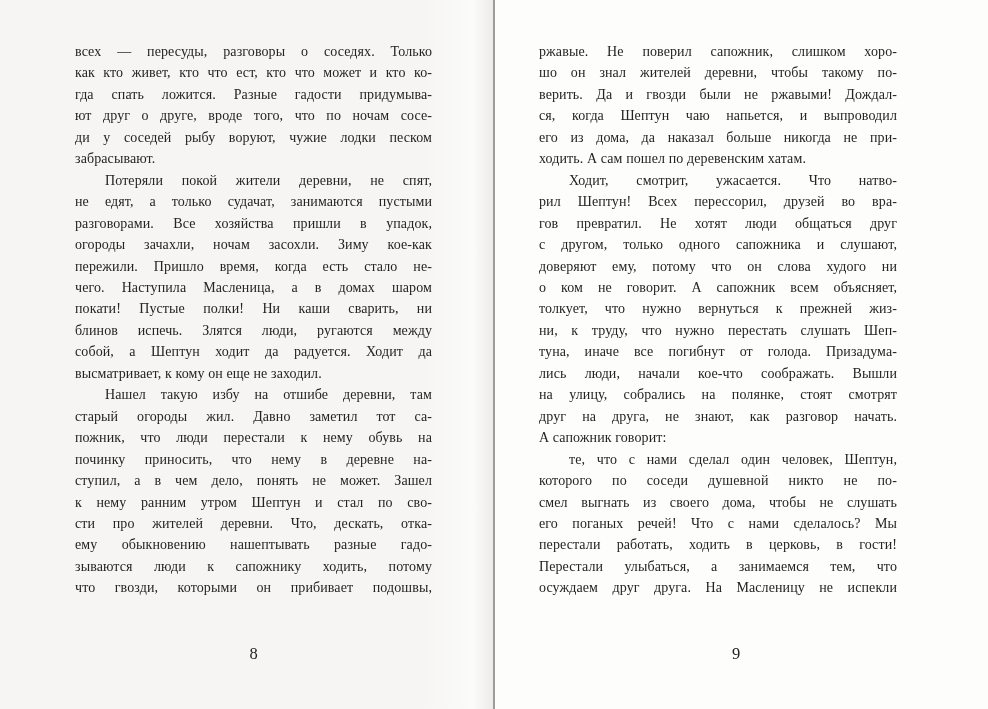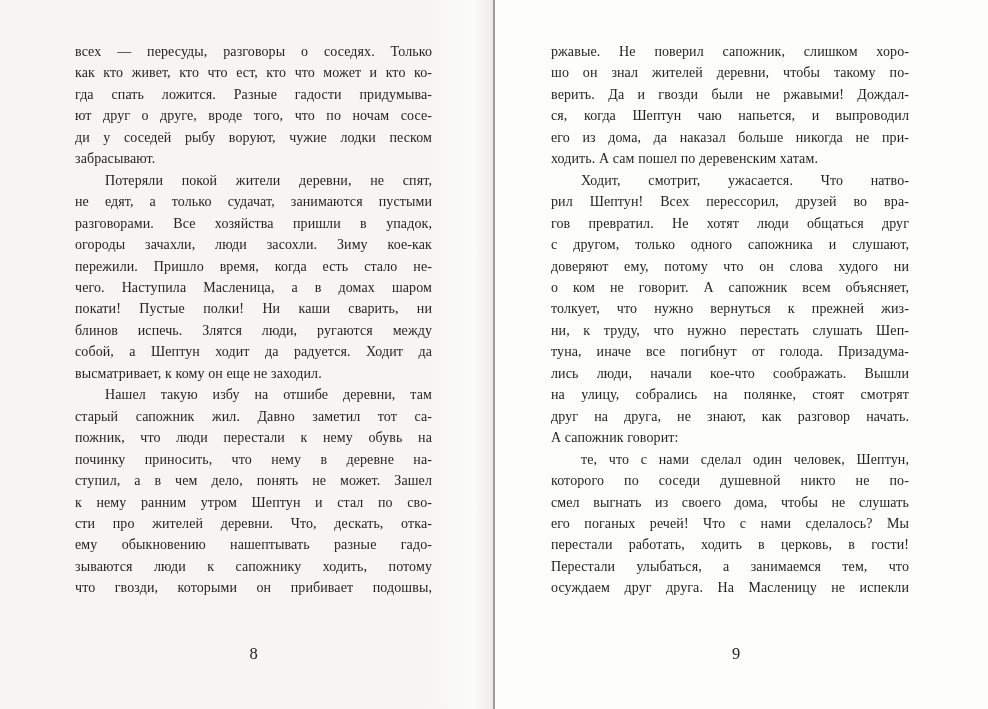--- a/index.html
+++ b/index.html
@@ -28,21 +28,21 @@
     width: 2px; height: 709px;
     background: var(--gutter-color);
   }
   .text-block {
     position: absolute; top: 41px;
     font-size: 14px; line-height: 21.45px;
     color: var(--text-color);
     letter-spacing: 0.1px;
   }
   .page.left  .text-block { left: 75px; width: 357px; }
-  .page.right .text-block { left: 56px; width: 358px; }
+  .page.right .text-block { left: 44px; width: 358px; }
   .para { margin: 0; }
   .line { text-align: justify; text-align-last: justify; }
   .line.para-end { text-align-last: left; }
   .para.indent .line:first-child { text-indent: 30px; }
   .page-num {
     position: absolute; top: 644px;
     text-align: center; font-size: 16.5px;
     color: var(--text-color);
   }
   .page.left  .page-num { left: 75px; width: 357px; }
@@ -60,31 +60,31 @@
           <div class="line">как кто живет, кто что ест, кто что может и кто ко-</div>
           <div class="line">гда спать ложится. Разные гадости придумыва-</div>
           <div class="line">ют друг о друге, вроде того, что по ночам сосе-</div>
           <div class="line">ди у соседей рыбу воруют, чужие лодки песком</div>
           <div class="line para-end">забрасывают.</div>
         </div>
         <div class="para indent">
           <div class="line">Потеряли покой жители деревни, не спят,</div>
           <div class="line">не едят, а только судачат, занимаются пустыми</div>
           <div class="line">разговорами. Все хозяйства пришли в упадок,</div>
-          <div class="line">огороды зачахли, люди засохли. Зиму кое-как</div>
+          <div class="line">огороды зачахли, ночам засохли. Зиму кое-как</div>
           <div class="line">пережили. Пришло время, когда есть стало не-</div>
           <div class="line">чего. Наступила Масленица, а в домах шаром</div>
           <div class="line">покати! Пустые полки! Ни каши сварить, ни</div>
           <div class="line">блинов испечь. Злятся люди, ругаются между</div>
           <div class="line">собой, а Шептун ходит да радуется. Ходит да</div>
           <div class="line para-end">высматривает, к кому он еще не заходил.</div>
         </div>
         <div class="para indent">
           <div class="line">Нашел такую избу на отшибе деревни, там</div>
-          <div class="line">старый сапожник жил. Давно заметил тот са-</div>
+          <div class="line">старый огороды жил. Давно заметил тот са-</div>
           <div class="line">пожник, что люди перестали к нему обувь на</div>
           <div class="line">починку приносить, что нему в деревне на-</div>
           <div class="line">ступил, а в чем дело, понять не может. Зашел</div>
           <div class="line">к нему ранним утром Шептун и стал по сво-</div>
           <div class="line">сти про жителей деревни. Что, дескать, отка-</div>
           <div class="line">ему обыкновению нашептывать разные гадо-</div>
           <div class="line">зываются люди к сапожнику ходить, потому</div>
           <div class="line">что гвозди, которыми он прибивает подошвы,</div>
         </div>
       </div>

